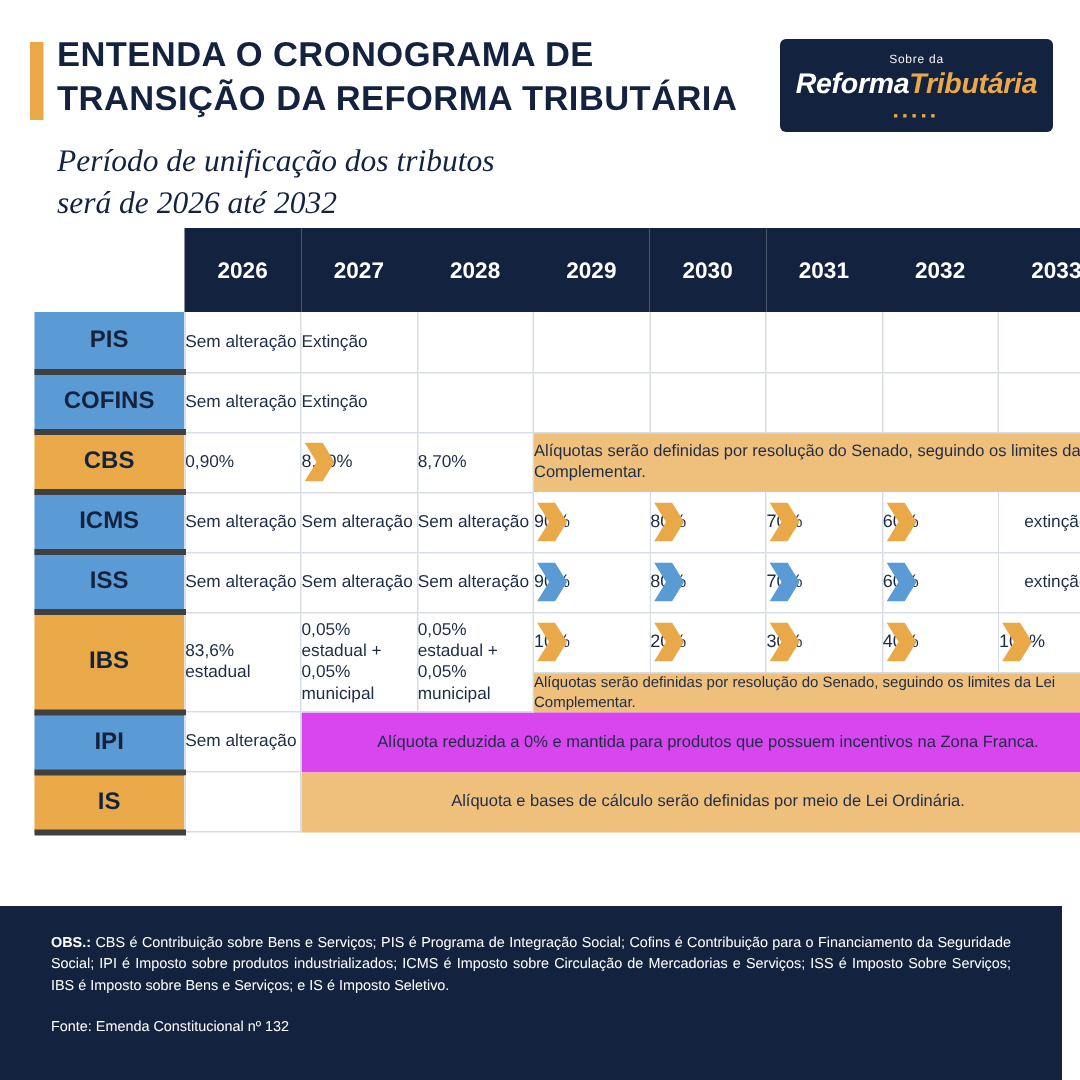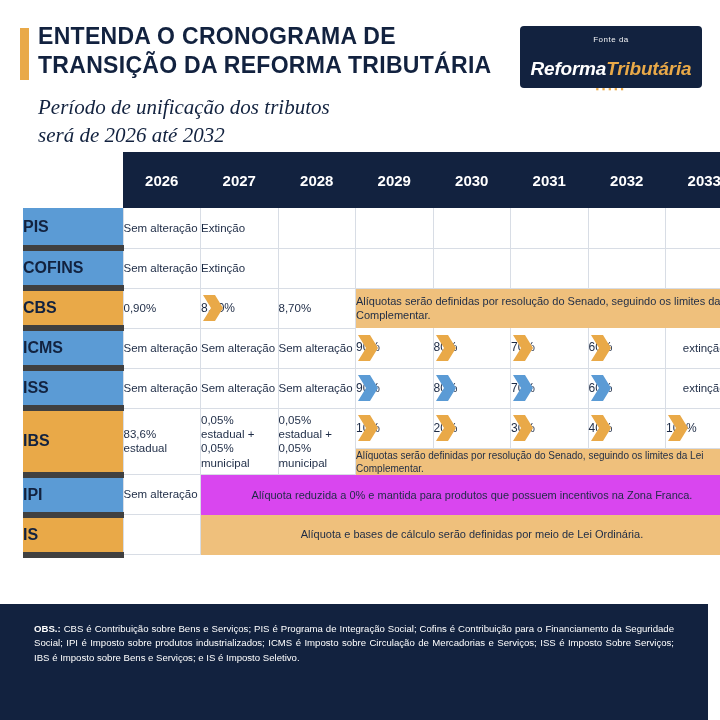--- a/index.html
+++ b/index.html
@@ -54,21 +54,21 @@
     padding: 9px 0 0 0;
     text-align: center;
   }
   .brand-top {
     font-size: 8px;
     color: #ffffff;
     letter-spacing: 0.5px;
     opacity: 0.95;
   }
   .brand-main {
-    margin-top: 14px;
+    margin-top: 2px;
     font-size: 19px;
     font-weight: bold;
     font-style: italic;
     color: #ffffff;
     letter-spacing: -0.2px;
   }
   .brand-main .hl { color: #e9a948; }
   .brand-dots {
     margin-top: 4px;
     letter-spacing: 3px;
@@ -106,23 +106,23 @@
   }
   thead th.corner {
     background: #ffffff;
   }
 
   .rowlabel {
     background: #5b9bd5;
     color: #12223f;
     font-weight: bold;
     font-size: 16px;
-    text-align: left;
+    text-align: center;
     height: 40px;
-    border-bottom: 6px solid #404040;
+    border-bottom: 4px solid #404040;
   }
   .rowlabel.gold { background: #e9a948; }
 
   .cell {
     background: #ffffff;
     border-right: 1px solid #d8dde5;
     border-bottom: 1px solid #d8dde5;
     font-size: 11.5px;
     color: #1d2b45;
     padding: 4px 8px;
@@ -190,21 +190,21 @@
     <div class="title-block">
       <div class="title-line">ENTENDA O CRONOGRAMA DE</div>
       <div class="title-line">TRANSIÇÃO DA REFORMA TRIBUTÁRIA</div>
     </div>
     <div class="subtitle">
       <div>Período de unificação dos tributos</div>
       <div>será de 2026 até 2032</div>
     </div>
 
     <div class="brand-box">
-      <div class="brand-top">Fonte da</div>
+      <div class="brand-top">Sobre da</div>
       <div class="brand-main">
         <span>Reforma</span><span class="hl">Tributária</span>
       </div>
       <div class="brand-dots">▪▪▪▪▪</div>
     </div>
   </div>
 
   <div class="table-wrap">
     <table class="grid">
       <colgroup>
@@ -416,15 +416,16 @@
 
       </tbody>
     </table>
   </div>
 
   <div class="footer">
     <div class="obs">
       <span class="bold">OBS.:</span>
       <span>CBS é Contribuição sobre Bens e Serviços; PIS é Programa de Integração Social; Cofins é Contribuição para o Financiamento da Seguridade Social; IPI é Imposto sobre produtos industrializados; ICMS é Imposto sobre Circulação de Mercadorias e Serviços; ISS é Imposto Sobre Serviços; IBS é Imposto sobre Bens e Serviços; e IS é Imposto Seletivo.</span>
     </div>
+    <div class="fonte">Fonte: Emenda Constitucional nº 132</div>
   </div>
 
 </div>
 
 </body></html>

